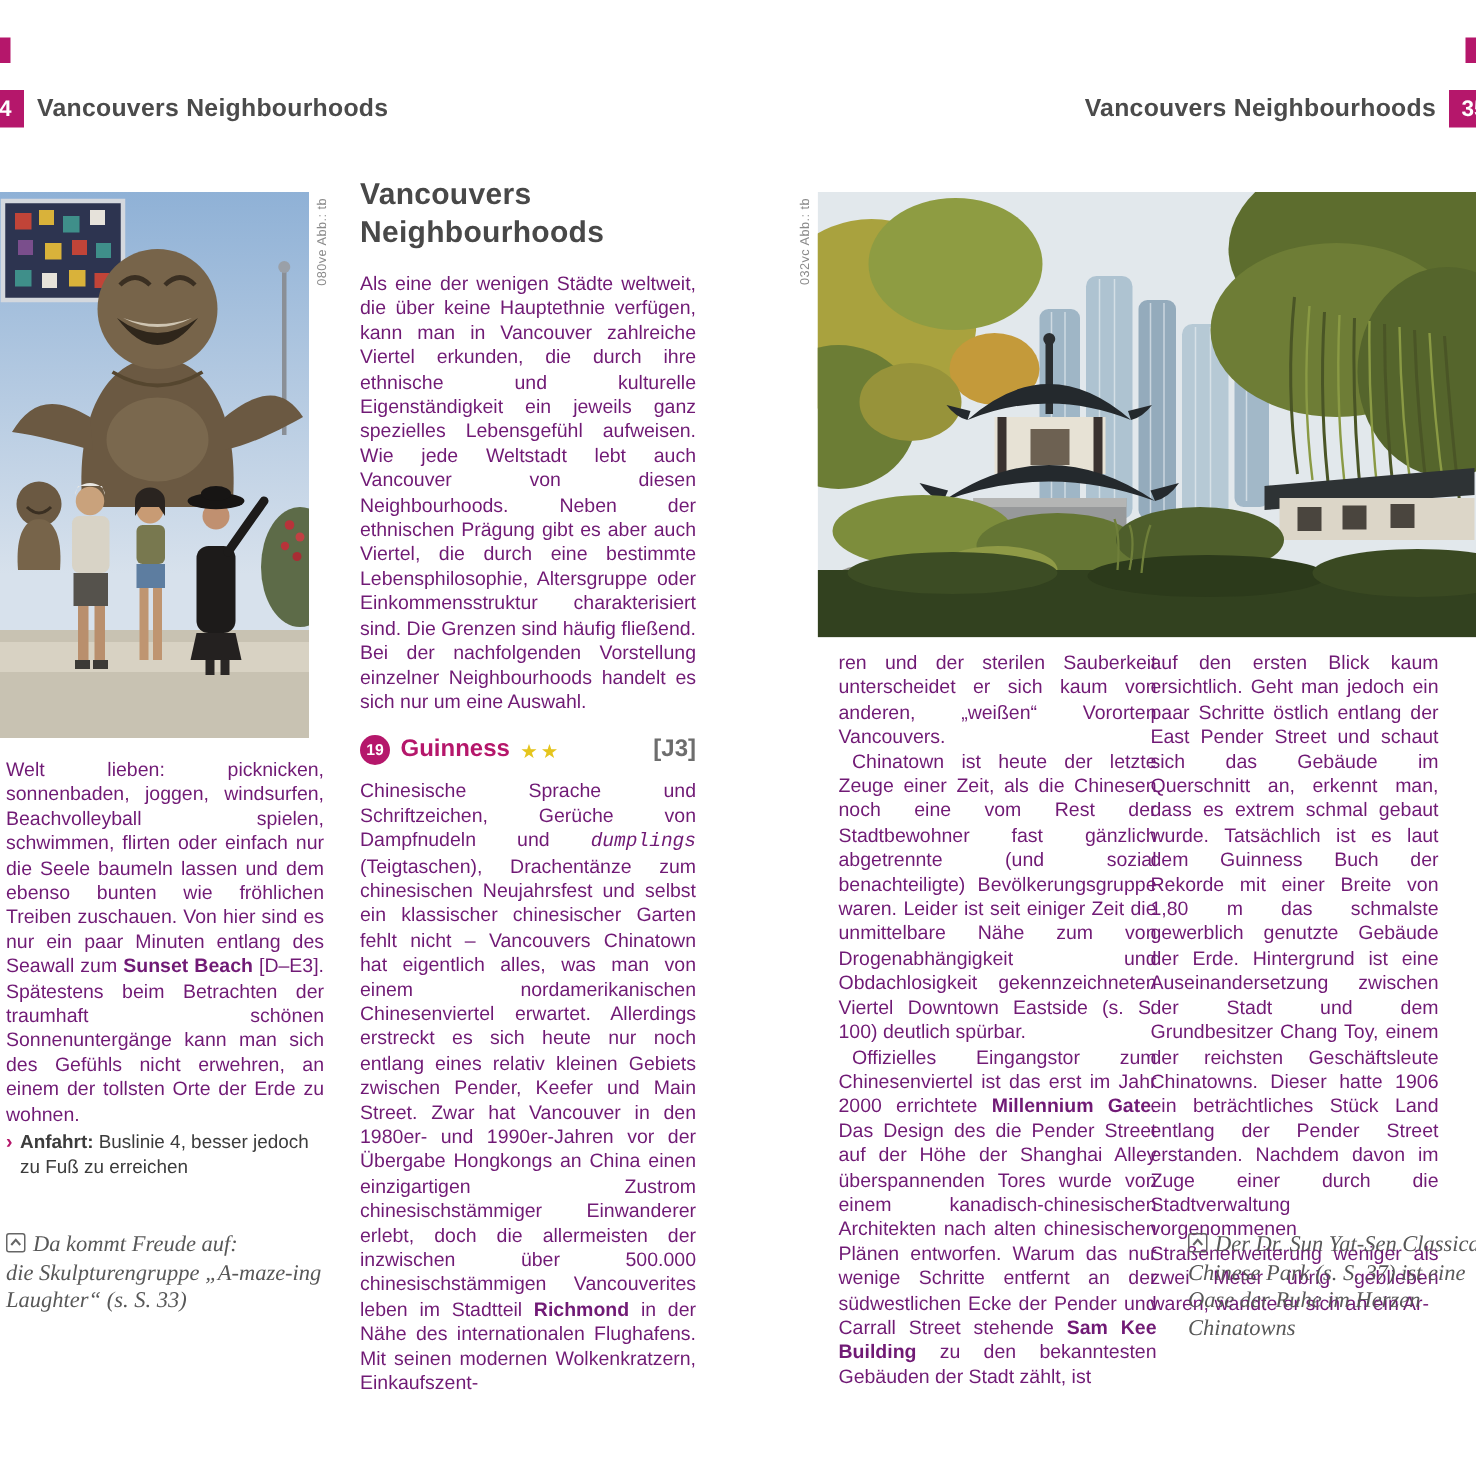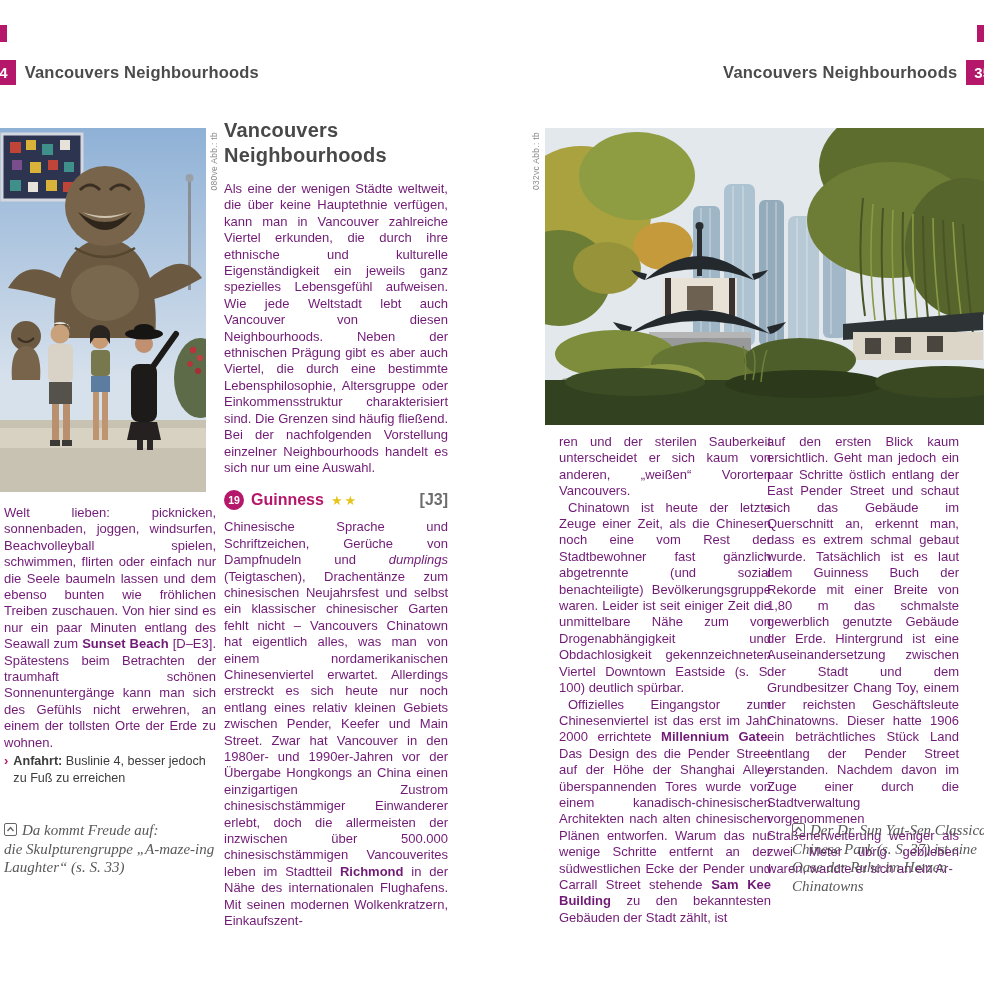--- a/index.html
+++ b/index.html
@@ -34,35 +34,35 @@
   .credit{
     position:absolute;font-size:8.5px;color:#8a8a8a;letter-spacing:.3px;
     writing-mode:vertical-rl;transform:rotate(180deg);white-space:nowrap;
   }
   .credit-left{left:209px;top:132px;}
   .credit-right{left:531px;top:132px;}
 
   
   .textcol{position:absolute;}
   .col-left{left:4px;top:505px;width:212px;}
-  .col-center{left:224px;top:118px;width:224px;}
+  .col-center{left:240px;top:118px;width:224px;}
   .col-r1{left:559px;top:434px;width:212px;}
   .col-r2{left:767px;top:434px;width:192px;}
 
   .col-title{
     font-size:20px;font-weight:bold;color:#484848;line-height:25px;
     margin:0 0 13px 0;white-space:pre-line;letter-spacing:.2px;
   }
   .body-p{
     font-size:13px;line-height:16.4px;text-align:justify;margin:0;
     color:#701a75;
   }
   .body-p.indent{text-indent:9px;}
   .seg-b{font-weight:bold;}
-  .seg-i{font-style:italic;}
+  .seg-i{font-style:italic;font-family:Liberation Mono, monospace;}
 
   
   .tip{display:flex;margin-top:2px;font-size:12.6px;line-height:16.4px;}
   .tip-arrow{color:#b5176b;font-weight:bold;margin-right:5px;flex:0 0 auto;font-size:13px;}
 
   
   .section-head{display:flex;align-items:center;gap:7px;margin:14px 0 9px 0;text-align:right;}
   .section-badge{
     width:20px;height:20px;border-radius:50%;background:#b5176b;color:#fff;
     font-size:10.5px;font-weight:bold;display:flex;align-items:center;justify-content:center;

